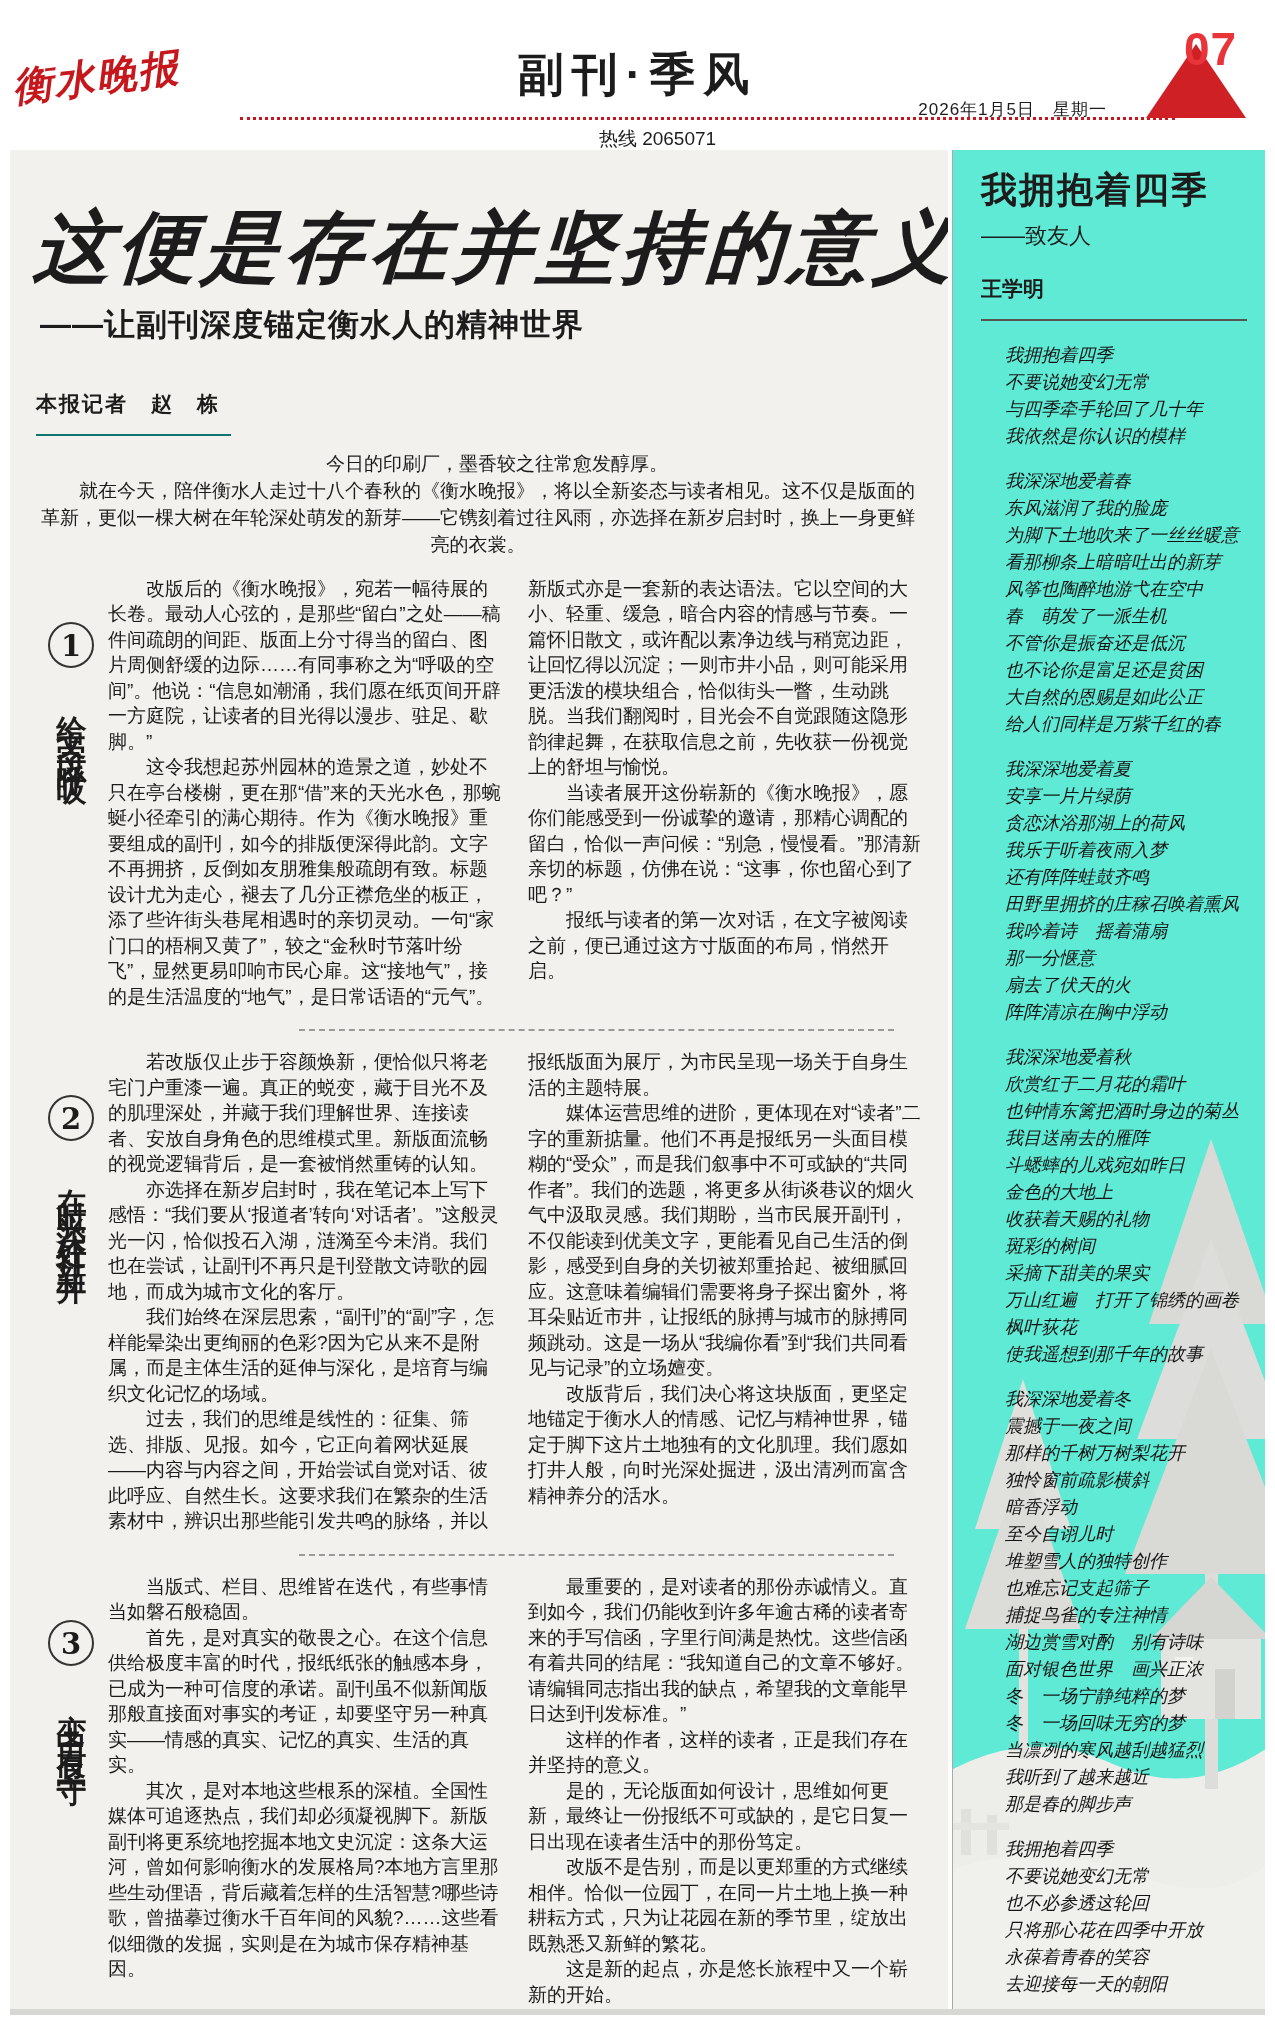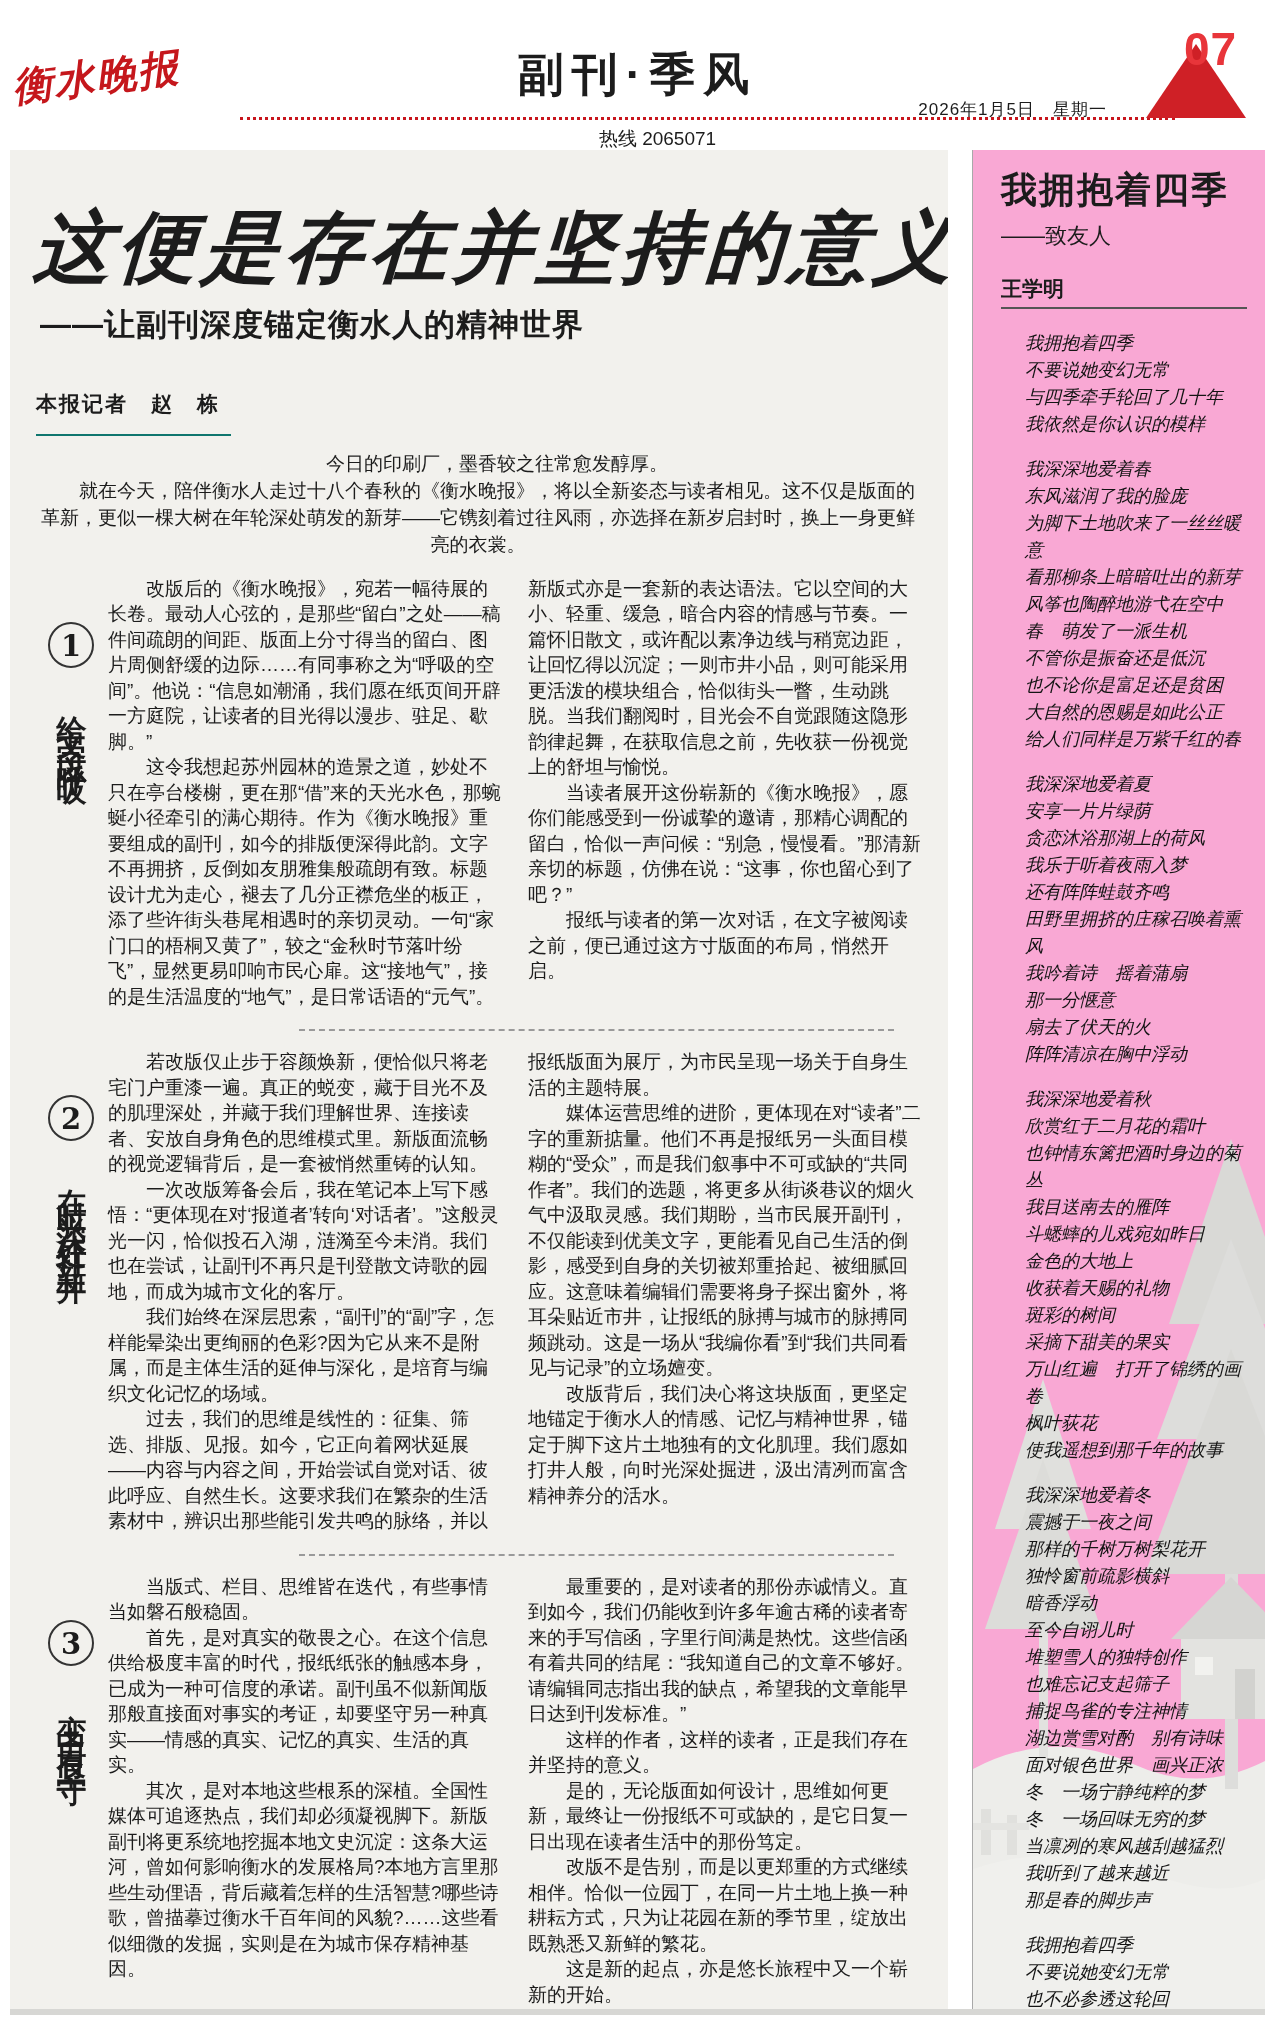--- a/index.html
+++ b/index.html
@@ -42,25 +42,25 @@
   .num{width:46px;height:46px;border:2px solid #333;border-radius:50%;margin:0 auto;
        font-family:"DejaVu Serif",serif;font-size:29px;line-height:44px;font-weight:bold;
        box-sizing:border-box;background:transparent;}
   .vheading{writing-mode:vertical-rl;margin:24px auto 0 auto;font-size:30px;font-weight:900;
             letter-spacing:12px;}
   .section-body{flex:1;column-count:2;column-gap:26px;font-size:19px;line-height:25.5px;}
   .section-body p{text-indent:2em;margin:0;}
   .divider{border-top:2px dashed #9a9a9a;height:0;width:595px;margin:20px 40px 4px 265px;}
 
   
-  .sidebar{flex:1;margin-left:24px;border-left:1px solid #a9a9a9;background:#f9a8d4;
+  .sidebar{flex:1;margin-left:4px;border-left:1px solid #a9a9a9;background:#5eead4;
            position:relative;padding:16px 14px 10px 28px;box-sizing:border-box;overflow:hidden;}
   .poem-title{font-size:36px;font-weight:900;margin:0 0 6px 0;letter-spacing:2px;position:relative;z-index:1;}
   .dedication{font-size:22px;margin:0 0 24px 0;position:relative;z-index:1;}
-  .poem-author{font-size:21px;font-weight:bold;padding-bottom:4px;border-bottom:2px solid #555;
+  .poem-author{font-size:21px;font-weight:bold;padding-bottom:16px;border-bottom:2px solid #555;
                margin:0 4px 20px 0;position:relative;z-index:1;}
   .poem{position:relative;z-index:1;font-family:"DejaVu Serif",serif;font-style:italic;
         font-size:18px;line-height:27px;padding-left:24px;color:#141414;}
   .stanza{margin-bottom:18px;}
   .bg-art{position:absolute;left:0;right:0;bottom:0;height:900px;z-index:0;pointer-events:none;}
 </style>
 </head>
 <body>
 
 <div class="page">
@@ -100,21 +100,21 @@
             </div>
   </div>
 <div class="divider"></div>
   <div class="section">
     <div class="side">
       <div class="num">2</div>
       <div class="vheading">在时光深处打新井</div>
     </div>
     <div class="section-body">
               <p>若改版仅止步于容颜焕新，便恰似只将老宅门户重漆一遍。真正的蜕变，藏于目光不及的肌理深处，并藏于我们理解世界、连接读者、安放自身角色的思维模式里。新版面流畅的视觉逻辑背后，是一套被悄然重铸的认知。</p>
-              <p>一次改版筹备会后，我在笔记本上写下感悟：“更体现在对‘报道者’转向‘对话者’。”这般灵光一闪，恰似投石入湖，涟漪至今未消。我们也在尝试，让副刊不再只是刊登散文诗歌的园地，而成为城市文化的客厅。</p>
+              <p>亦选择在新岁启封时，我在笔记本上写下感悟：“我们要从‘报道者’转向‘对话者’。”这般灵光一闪，恰似投石入湖，涟漪至今未消。我们也在尝试，让副刊不再只是刊登散文诗歌的园地，而成为城市文化的客厅。</p>
               <p>我们始终在深层思索，“副刊”的“副”字，怎样能晕染出更绚丽的色彩?因为它从来不是附属，而是主体生活的延伸与深化，是培育与编织文化记忆的场域。</p>
               <p>过去，我们的思维是线性的：征集、筛选、排版、见报。如今，它正向着网状延展——内容与内容之间，开始尝试自觉对话、彼此呼应、自然生长。这要求我们在繁杂的生活素材中，辨识出那些能引发共鸣的脉络，并以报纸版面为展厅，为市民呈现一场关于自身生活的主题特展。</p>
               <p>媒体运营思维的进阶，更体现在对“读者”二字的重新掂量。他们不再是报纸另一头面目模糊的“受众”，而是我们叙事中不可或缺的“共同作者”。我们的选题，将更多从街谈巷议的烟火气中汲取灵感。我们期盼，当市民展开副刊，不仅能读到优美文字，更能看见自己生活的倒影，感受到自身的关切被郑重拾起、被细腻回应。这意味着编辑们需要将身子探出窗外，将耳朵贴近市井，让报纸的脉搏与城市的脉搏同频跳动。这是一场从“我编你看”到“我们共同看见与记录”的立场嬗变。</p>
               <p>改版背后，我们决心将这块版面，更坚定地锚定于衡水人的情感、记忆与精神世界，锚定于脚下这片土地独有的文化肌理。我们愿如打井人般，向时光深处掘进，汲出清冽而富含精神养分的活水。</p>
             </div>
   </div>
 <div class="divider"></div>
   <div class="section">
     <div class="side">
       <div class="num">3</div>

